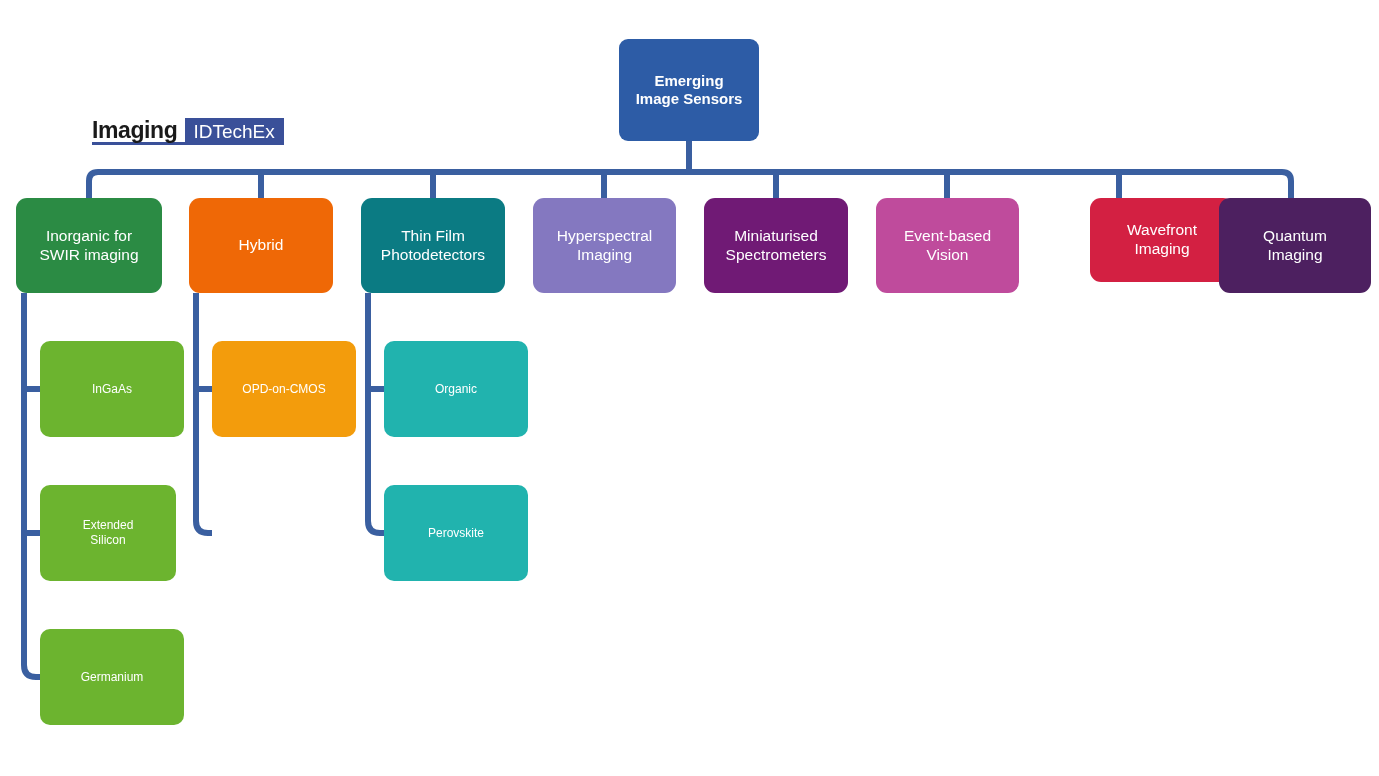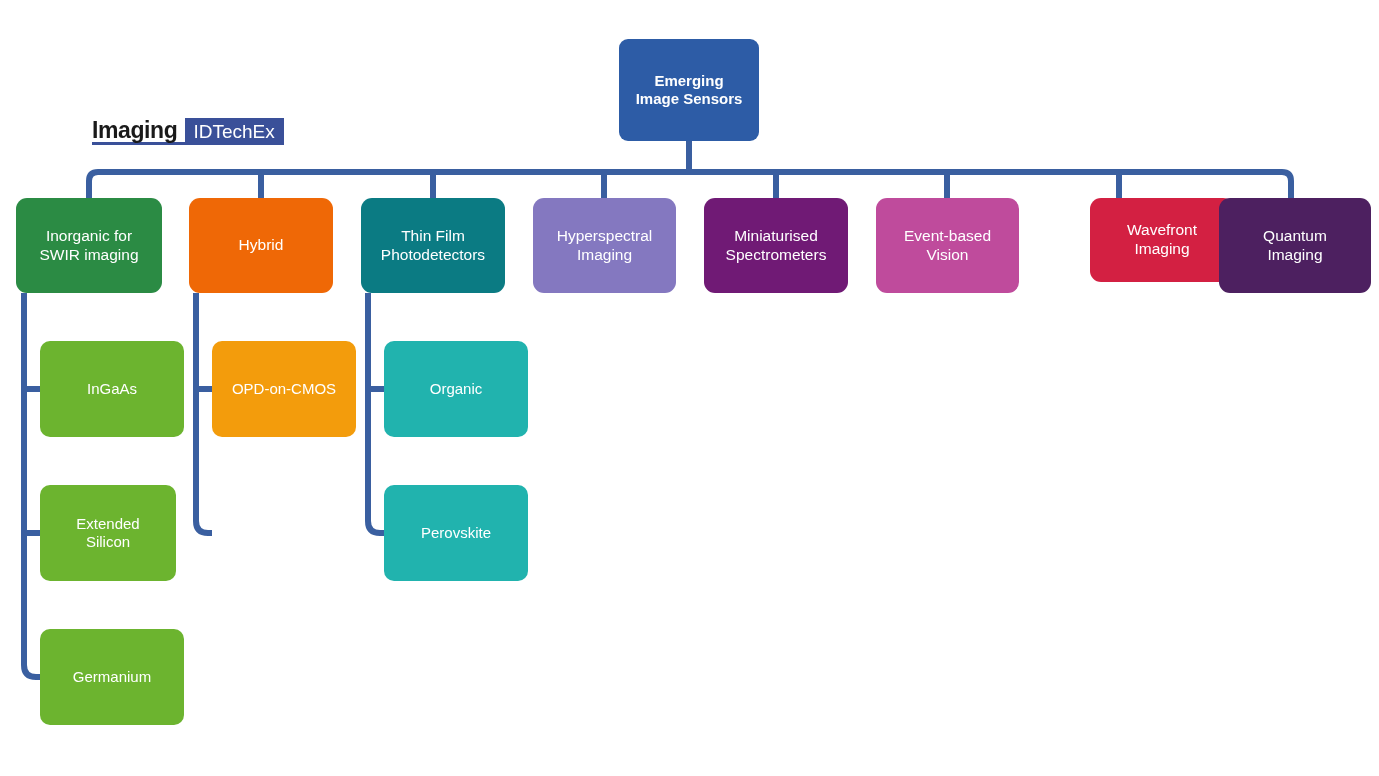--- a/index.html
+++ b/index.html
@@ -71,21 +71,21 @@
   }
   .node.root {
     font-weight: bold;
     font-size: 15px;
     border-radius: 9px;
   }
   .node.level1 {
     font-size: 15.5px;
   }
   .node.level2 {
-    font-size: 15px;
+    font-size: 12px;
     border-radius: 10px;
   }
 </style>
 </head>
 <body>
 
 <div id="canvas" style="background: rgb(255, 255, 255);">
 
   <svg id="connectors" viewBox="0 0 1379 776" width="1379" height="776" fill="none">
     <g stroke="#3a5fa0" stroke-width="6" fill="none" stroke-linecap="butt">

